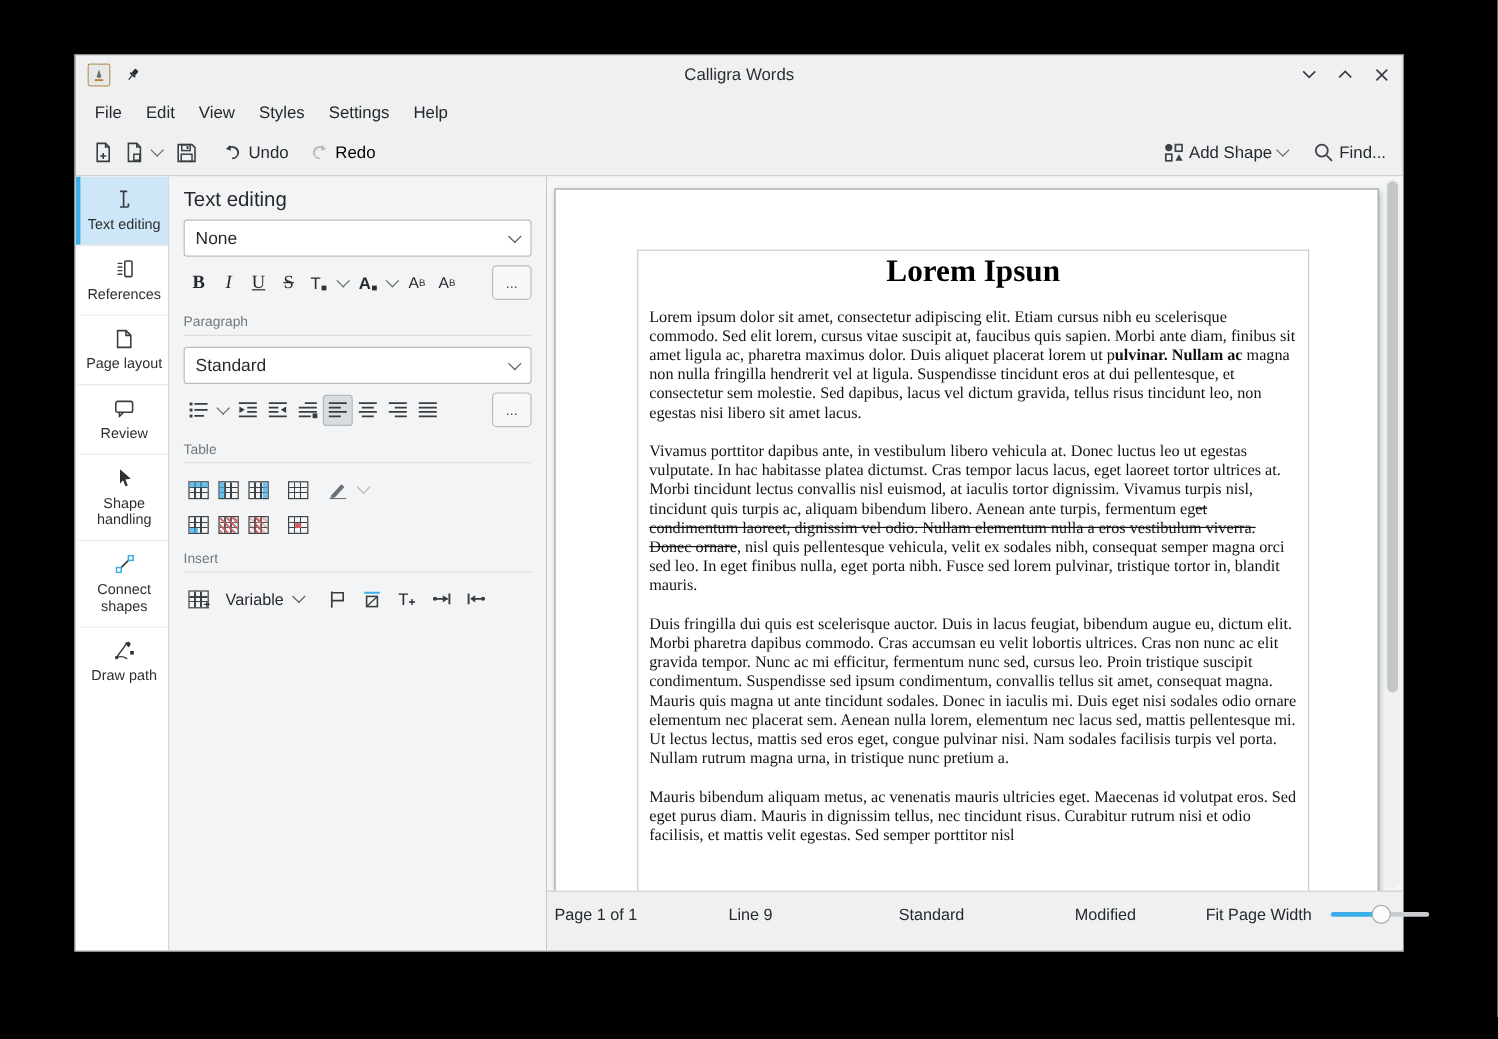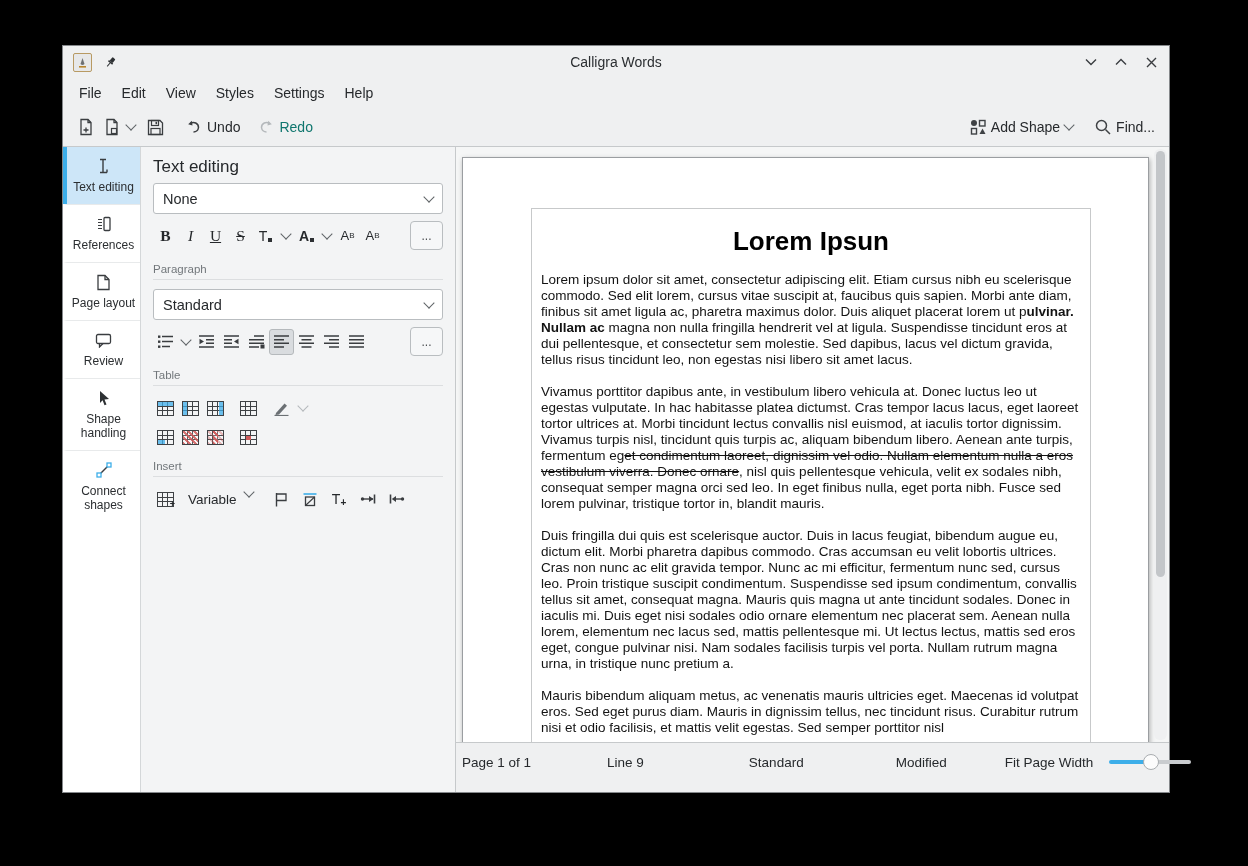--- a/index.html
+++ b/index.html
@@ -17,21 +17,21 @@
   .winbtns{margin-left:auto;display:flex;gap:14px;align-items:center;z-index:2;}
   .winbtn{width:16px;height:16px;display:flex;align-items:center;justify-content:center;}
   
   .menubar{height:30px;display:flex;align-items:center;padding:0 6px;flex:0 0 auto;}
   .menuitem{padding:4px 10px;font-size:14px;color:#26292c;border-radius:3px;}
   
   .toolbar{height:38px;display:flex;align-items:center;padding:0 10px;flex:0 0 auto;
            border-bottom:1px solid #c6c9cb;}
   .tbtn{height:28px;display:flex;align-items:center;justify-content:center;padding:0 4px;
         border-radius:3px;color:#26292c;font-size:14px;gap:5px;}
-  .tbtn.disabled{color:#0f766e;justify-content:space-between;}
+  .tbtn.disabled{color:#000000;justify-content:space-between;}
   .tspacer{flex:1;}
   .chev{width:7px;height:7px;border-right:1.5px solid #5f6467;border-bottom:1.5px solid #5f6467;
         transform:rotate(45deg);margin-top:-4px;display:inline-block;}
   .chev.dis{border-color:#b4b8bb;}
   
   .main{flex:1;display:flex;min-height:0;}
   
   .tabstrip{width:77px;background:#ffffff;border-right:1px solid #d4d7d9;flex:0 0 auto;
             display:flex;flex-direction:column;overflow:hidden;}
   .tab{padding:9px 2px 10px 2px;text-align:center;font-size:12px;color:#2b2e31;line-height:14px;
@@ -76,28 +76,28 @@
   .acc.right{right:0;top:0;bottom:0;width:4px;background:rgba(61,174,233,.75);}
   .acc.redfull{left:0;right:0;top:0;bottom:0;
      background:repeating-linear-gradient(45deg,rgba(208,92,92,.85) 0 2px,rgba(255,255,255,.15) 2px 4px);}
   .acc.redcol{left:5px;width:5px;top:0;bottom:0;
      background:repeating-linear-gradient(45deg,rgba(208,92,92,.95) 0 2px,rgba(255,255,255,.2) 2px 4px);}
   .acc.redcell{left:5px;width:5px;top:5px;height:4px;background:#d05c5c;}
   .tablerows{margin:0 0 8px 0;}
   .trow{display:flex;align-items:center;margin-bottom:4px;}
   
   .insrow{display:flex;align-items:center;gap:4px;margin-top:2px;}
-  .varsel{display:flex;align-items:flex-start;gap:8px;font-size:13.5px;color:#26292c;padding:0 6px;}
+  .varsel{display:flex;align-items:center;gap:8px;font-size:13.5px;color:#26292c;padding:0 6px;}
   
   .doccol{flex:1;display:flex;flex-direction:column;min-width:0;}
   .docview{flex:1;position:relative;background:#f5f6f6;overflow:hidden;}
   .page{position:absolute;left:6px;top:10px;right:20px;bottom:-60px;background:#fff;
         border:1px solid #9b9ea1;box-shadow:1px 2px 5px rgba(0,0,0,.3);}
   .textframe{position:absolute;left:68px;top:50px;width:560px;top:50px;bottom:0;
-             border:1px solid #c7c9ca;padding:15px 9px;box-sizing:border-box;overflow:hidden;}
+             border:1px solid #c7c9ca;padding:0 9px;box-sizing:border-box;overflow:hidden;font-family:Liberation Serif, serif;}
   .docheading{font-size:26px;font-weight:bold;text-align:center;color:#000;margin:2px 0 15px 0;}
   .textframe p{font-size:13.5px;line-height:16px;color:#131313;margin:0 0 16px 0;}
   .seg-b{font-weight:bold;}
   .seg-st{text-decoration:line-through;}
   .vscroll{position:absolute;right:2px;top:2px;bottom:2px;width:13px;background:#eff0f1;border-radius:6px;}
   .vthumb{position:absolute;left:2px;right:2px;top:2px;height:72%;background:#c3c6c9;border-radius:5px;}
   
   .statusbar{height:38px;flex:0 0 auto;border-top:1px solid #c6c9cb;background:#eff0f1;
              display:flex;align-items:center;font-size:13.5px;color:#26292c;padding:0 10px 11px 6px;}
   .sbitem{white-space:nowrap;}
@@ -268,20 +268,32 @@
       <div class="tab">
         <div class="ticon">
           <svg width="16" height="16" viewBox="0 0 16 16">
               <path d="M3.5 12.5 L12.5 3.5" stroke="#3a3d40" stroke-width="1.4"></path>
               <rect x="1" y="11" width="4" height="4" fill="#fff" stroke="#3daee9" stroke-width="1.3"></rect>
               <rect x="11" y="1" width="4" height="4" fill="#fff" stroke="#3daee9" stroke-width="1.3"></rect>
             </svg>
         </div>
         <div>Connect shapes</div>
       </div>
+      <div class="tab">
+        <div class="ticon">
+          <svg width="17" height="16" viewBox="0 0 17 16">
+              <path d="M2 14 L10 3" stroke="#3a3d40" stroke-width="1.3" fill="none"></path>
+              <path d="M9 2 l3 -1.5 l2 2 l-1.5 3 Z" fill="#2d3033"></path>
+              <path d="M2 14 q5 -2 9 1" stroke="#3a3d40" stroke-width="1.2" fill="none"></path>
+              <rect x="13.5" y="8.5" width="3" height="3" fill="#2d3033"></rect>
+              <rect x="1" y="12.8" width="2.4" height="2.4" fill="#2d3033"></rect>
+            </svg>
+        </div>
+        <div>Draw path</div>
+      </div>
     </div>
 
     <div class="options">
       <div class="panel-title">Text editing</div>
 
       <div class="sel big">
         <span>None</span>
         <span class="chev"></span>
       </div>
       <div class="iconrow">

